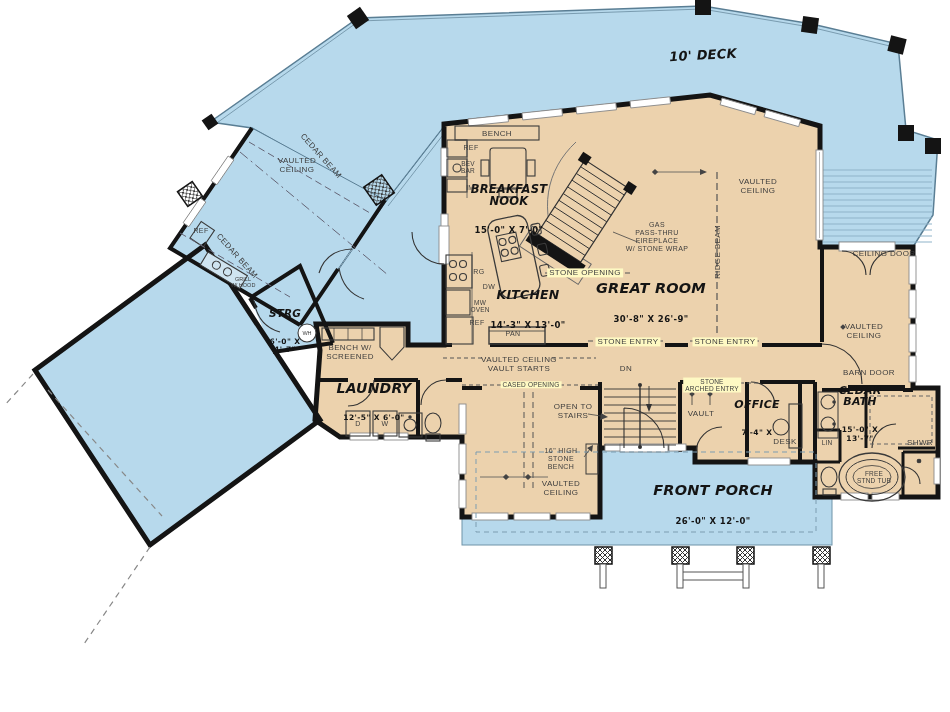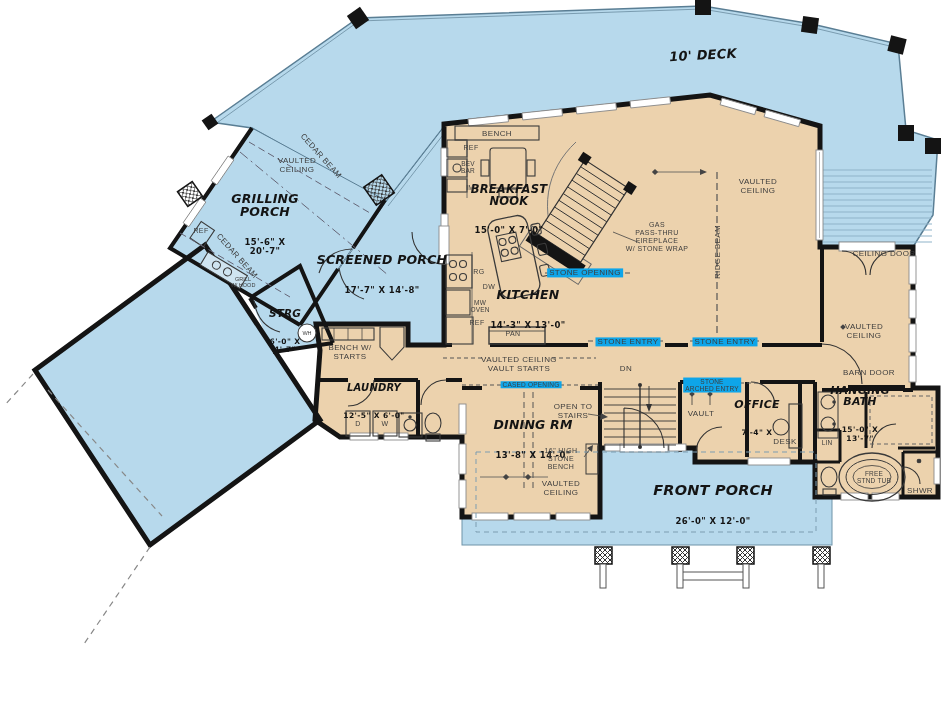--- a/index.html
+++ b/index.html
@@ -5,21 +5,21 @@
   body{margin:0;background:#fff}
   #plan{position:relative;width:950px;height:712px;background:#fff;overflow:hidden;
         font-family:"Liberation Sans",sans-serif}
   #plan svg{position:absolute;left:0;top:0}
   .lbl{position:absolute;transform:translate(-50%,-50%);font-size:8px;line-height:1.15;
        color:#3d3d3d;letter-spacing:.4px;text-align:center;white-space:pre-line;
        font-family:"Liberation Sans",sans-serif}
   .lbl.xs{font-size:6.5px;letter-spacing:.2px}
   .lbl.xxs{font-size:5.5px;letter-spacing:0}
   .lbl.s7{font-size:7px}
-  .lbl.bg{background:#0ea5e9;padding:0 2px}
+  .lbl.bg{background:#fef9c3;padding:0 2px}
   .room{position:absolute;transform:translate(-50%,-50%);text-align:center;
         white-space:pre-line;color:#141414}
   .rname{font-family:"DejaVu Sans",sans-serif;font-weight:700;font-style:italic;
          font-size:12.5px;line-height:1.02;letter-spacing:.2px;white-space:pre-line}
   .rdims{font-family:"DejaVu Sans",sans-serif;font-weight:700;font-size:8.5px;
          line-height:1.15;letter-spacing:.4px;margin-top:1px;white-space:pre-line}
   .room.big .rname{font-size:14.5px}
 </style>
 </head>
 <body>
@@ -263,61 +263,51 @@
     <rect x="677" y="564" width="6" height="24" fill="#fff" stroke="#555"></rect>
     <rect x="743" y="564" width="6" height="24" fill="#fff" stroke="#555"></rect>
     <rect x="818" y="564" width="6" height="24" fill="#fff" stroke="#555"></rect>
     <path d="M683,572 H743 M683,580 H743" stroke="#555" stroke-width="1"></path>
   </g>
 </svg>
 
 <div class="room" style="left:703px;top:55px;transform:translate(-50%,-50%) rotate(-3deg)">
   <div class="rname" style="font-size:13px">10' DECK</div>
 </div>
-<div class="room" style="left:265px;top:225px">
-  <div class="rname">GRILLING
-PORCH</div>
-  <div class="rdims">15'-6" X
-20'-7"</div>
-</div>
-<div class="room" style="left:382px;top:275px">
-  <div class="rname">SCREENED PORCH</div>
-  <div class="rdims">17'-7" X 14'-8"</div>
-</div>
 <div class="room" style="left:285px;top:331px">
   <div class="rname" style="font-size:10.5px">STRG</div>
   <div class="rdims" style="font-size:7.5px">6'-0" X
 4'-7"</div>
 </div>
 <div class="room" style="left:509px;top:210px">
   <div class="rname" style="font-size:11.5px">BREAKFAST
 NOOK</div>
   <div class="rdims">15'-0" X 7'-0"</div>
 </div>
 <div class="room" style="left:528px;top:310px">
   <div class="rname">KITCHEN</div>
   <div class="rdims">14'-3" X 13'-0"</div>
 </div>
+<div class="room big" style="left:651px;top:303px">
+  <div class="rname">GREAT ROOM</div>
+  <div class="rdims">30'-8" X 26'-9"</div>
+</div>
 <div class="room" style="left:860px;top:414px">
-  <div class="rname" style="font-size:11px">HANGING
+  <div class="rname" style="font-size:11px">CEDAR
 BATH</div>
   <div class="rdims" style="font-size:7.5px">15'-0" X
 13'-7"</div>
 </div>
 <div class="room" style="left:757px;top:418px">
   <div class="rname" style="font-size:11px">OFFICE</div>
   <div class="rdims" style="font-size:7.5px">7'-4" X</div>
 </div>
 <div class="room" style="left:374px;top:402px">
-  <div class="rname" style="font-size:10px">LAUNDRY</div>
+  <div class="rname" style="font-size:14px">LAUNDRY</div>
   <div class="rdims" style="font-size:7.5px">12'-5" X 6'-0"</div>
-</div>
-<div class="room" style="left:533px;top:440px">
-  <div class="rname">DINING RM</div>
-  <div class="rdims">13'-8" X 14'-0"</div>
 </div>
 <div class="room big" style="left:713px;top:505px">
   <div class="rname">FRONT PORCH</div>
   <div class="rdims">26'-0" X 12'-0"</div>
 </div>
 
 <div class="lbl" style="left:497px;top:134px">BENCH</div>
 <div class="lbl s7" style="left:471px;top:148px">REF</div>
 <div class="lbl xs" style="left:468px;top:167px">BEV
 BAR</div>
@@ -359,21 +349,21 @@
 <div class="lbl" style="left:626px;top:369px">DN</div>
 <div class="lbl xs bg" style="left:712px;top:385px">STONE
 ARCHED ENTRY</div>
 <div class="lbl" style="left:701px;top:414px">VAULT</div>
 <div class="lbl" style="left:785px;top:442px">DESK</div>
 <div class="lbl xs" style="left:827px;top:443px">LIN</div>
 <div class="lbl s7" style="left:561px;top:459px">16" HIGH
 STONE
 BENCH</div>
 <div class="lbl" style="left:350px;top:352px">BENCH W/
-STARTS</div>
-<div class="lbl" style="left:920px;top:491px">SHWR</div>
+SCREENED</div>
+<div class="lbl" style="left:920px;top:443px">SHWR</div>
 <div class="lbl xs" style="left:874px;top:477px">FREE
 STND TUB</div>
 <div class="lbl xxs" style="left:307px;top:333px">WH</div>
 <div class="lbl s7" style="left:358px;top:424px">D</div>
 <div class="lbl s7" style="left:385px;top:424px">W</div>
 
 </div>
 
 </body></html>

